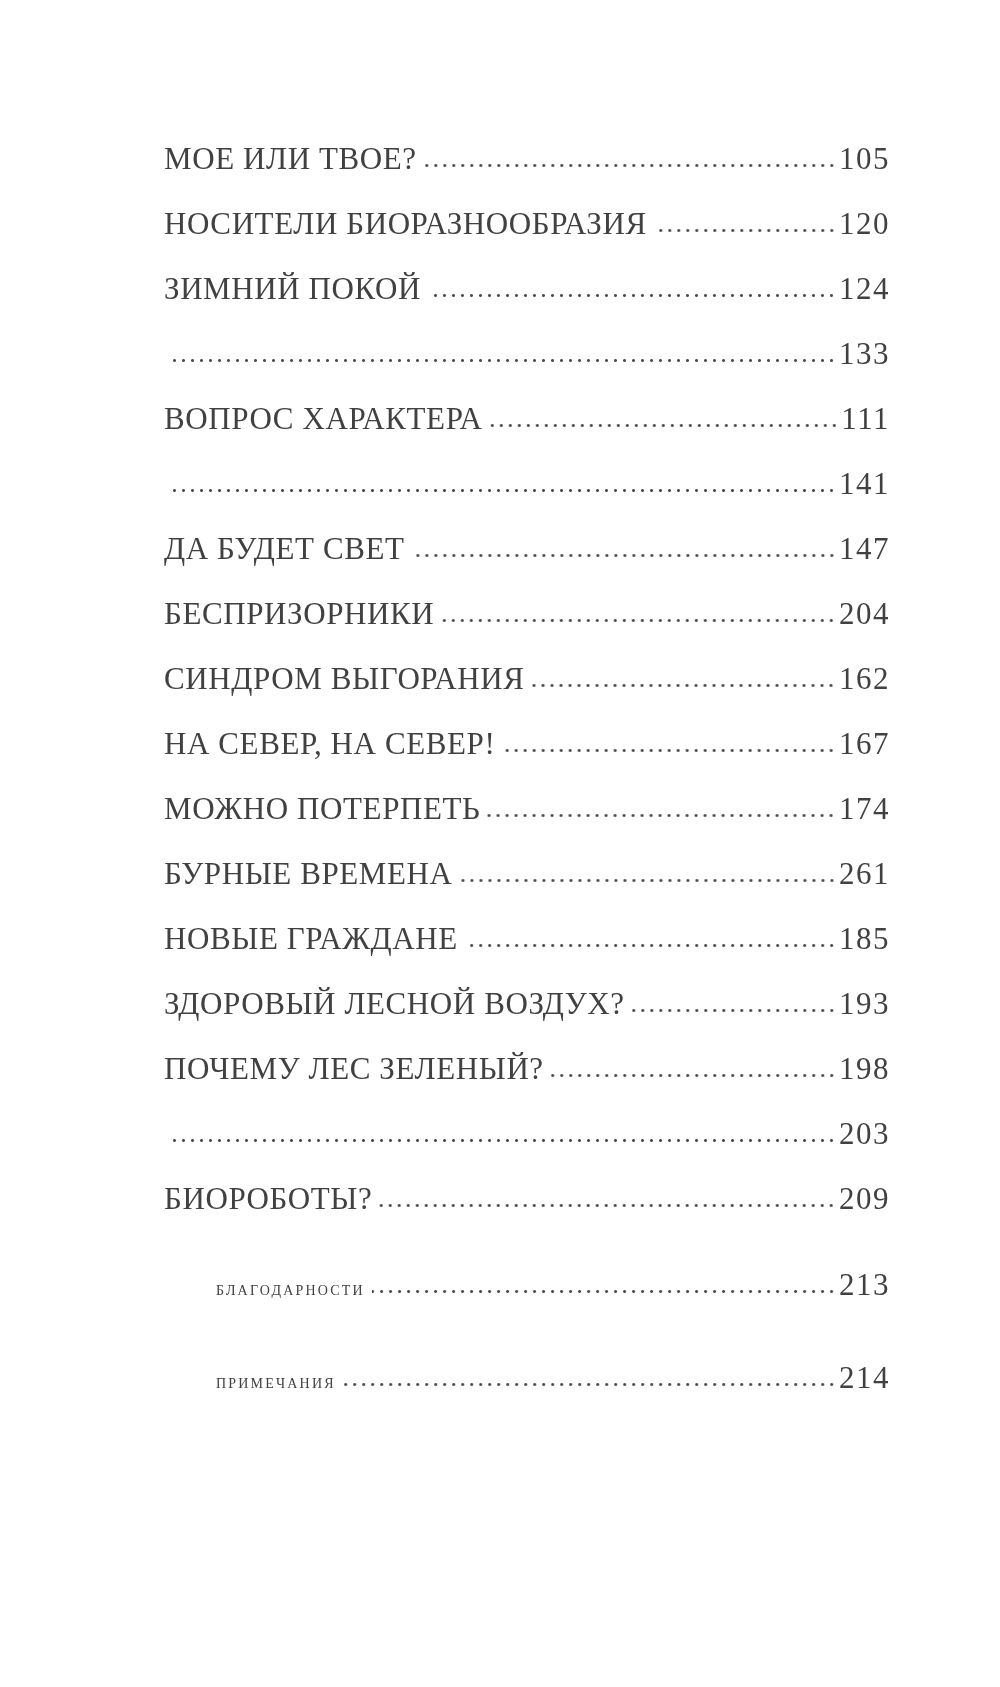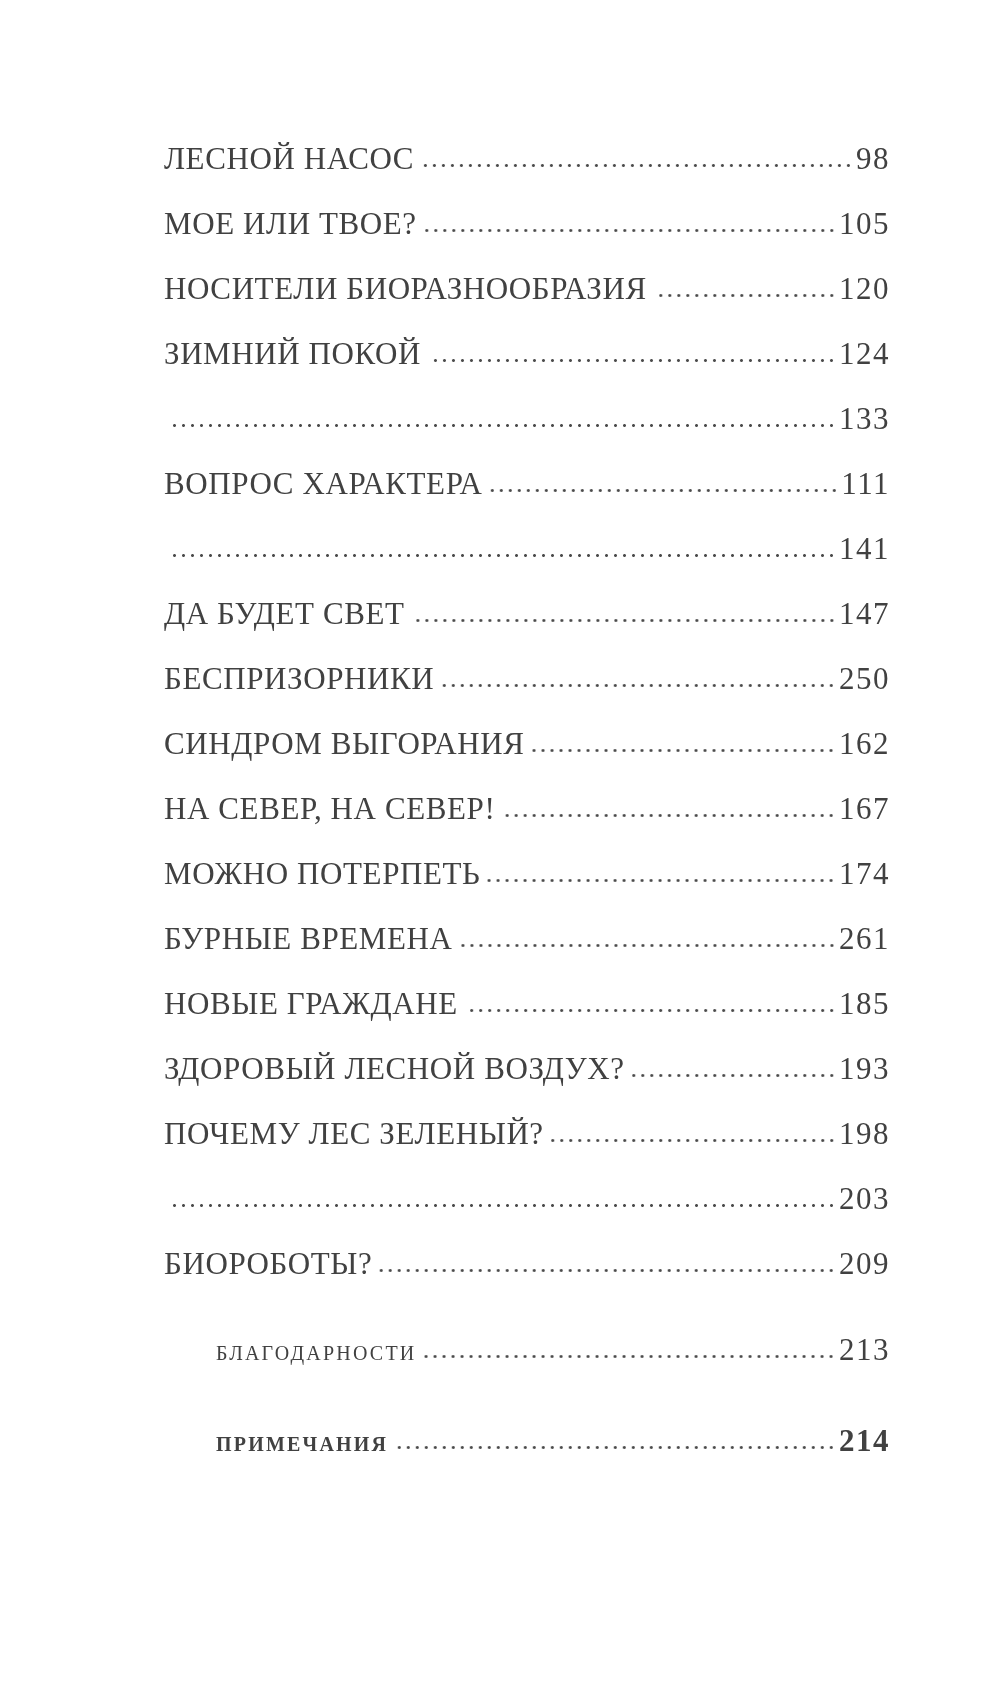--- a/index.html
+++ b/index.html
@@ -36,36 +36,31 @@
     background-size: 9px 5px;
     background-repeat: repeat-x;
     background-position: right 0 bottom 1px;
   }
   .pagenum {
     white-space: nowrap;
     letter-spacing: 1.5px;
   }
   .sub { margin-left: 52px; }
   .sub .title {
-    font-size: 20px;
+    font-size: 14px;
     letter-spacing: 2.2px;
   }
   .sub-first { margin-top: 55px; }
-  .sub-last  { margin-top: 56px; font-weight: bold; }
+  .sub-last  { margin-top: 56px; }
 </style>
 </head>
 <body>
 
 <div class="toc">
 
-  <div class="row">
-    <span class="title">ЛЕСНОЙ НАСОС</span>
-    <span class="leader"></span>
-    <span class="pagenum">98</span>
-  </div>
 
   <div class="row">
     <span class="title">МОЕ ИЛИ ТВОЕ?</span>
     <span class="leader"></span>
     <span class="pagenum">105</span>
   </div>
 
 
   <div class="row">
     <span class="title">НОСИТЕЛИ БИОРАЗНООБРАЗИЯ</span>
@@ -97,21 +92,21 @@
 
   <div class="row">
     <span class="title">ДА БУДЕТ СВЕТ</span>
     <span class="leader"></span>
     <span class="pagenum">147</span>
   </div>
 
   <div class="row">
     <span class="title">БЕСПРИЗОРНИКИ</span>
     <span class="leader"></span>
-    <span class="pagenum">250</span>
+    <span class="pagenum">204</span>
   </div>
 
   <div class="row">
     <span class="title">СИНДРОМ ВЫГОРАНИЯ</span>
     <span class="leader"></span>
     <span class="pagenum">162</span>
   </div>
 
   <div class="row">
     <span class="title">НА СЕВЕР, НА СЕВЕР!</span>

